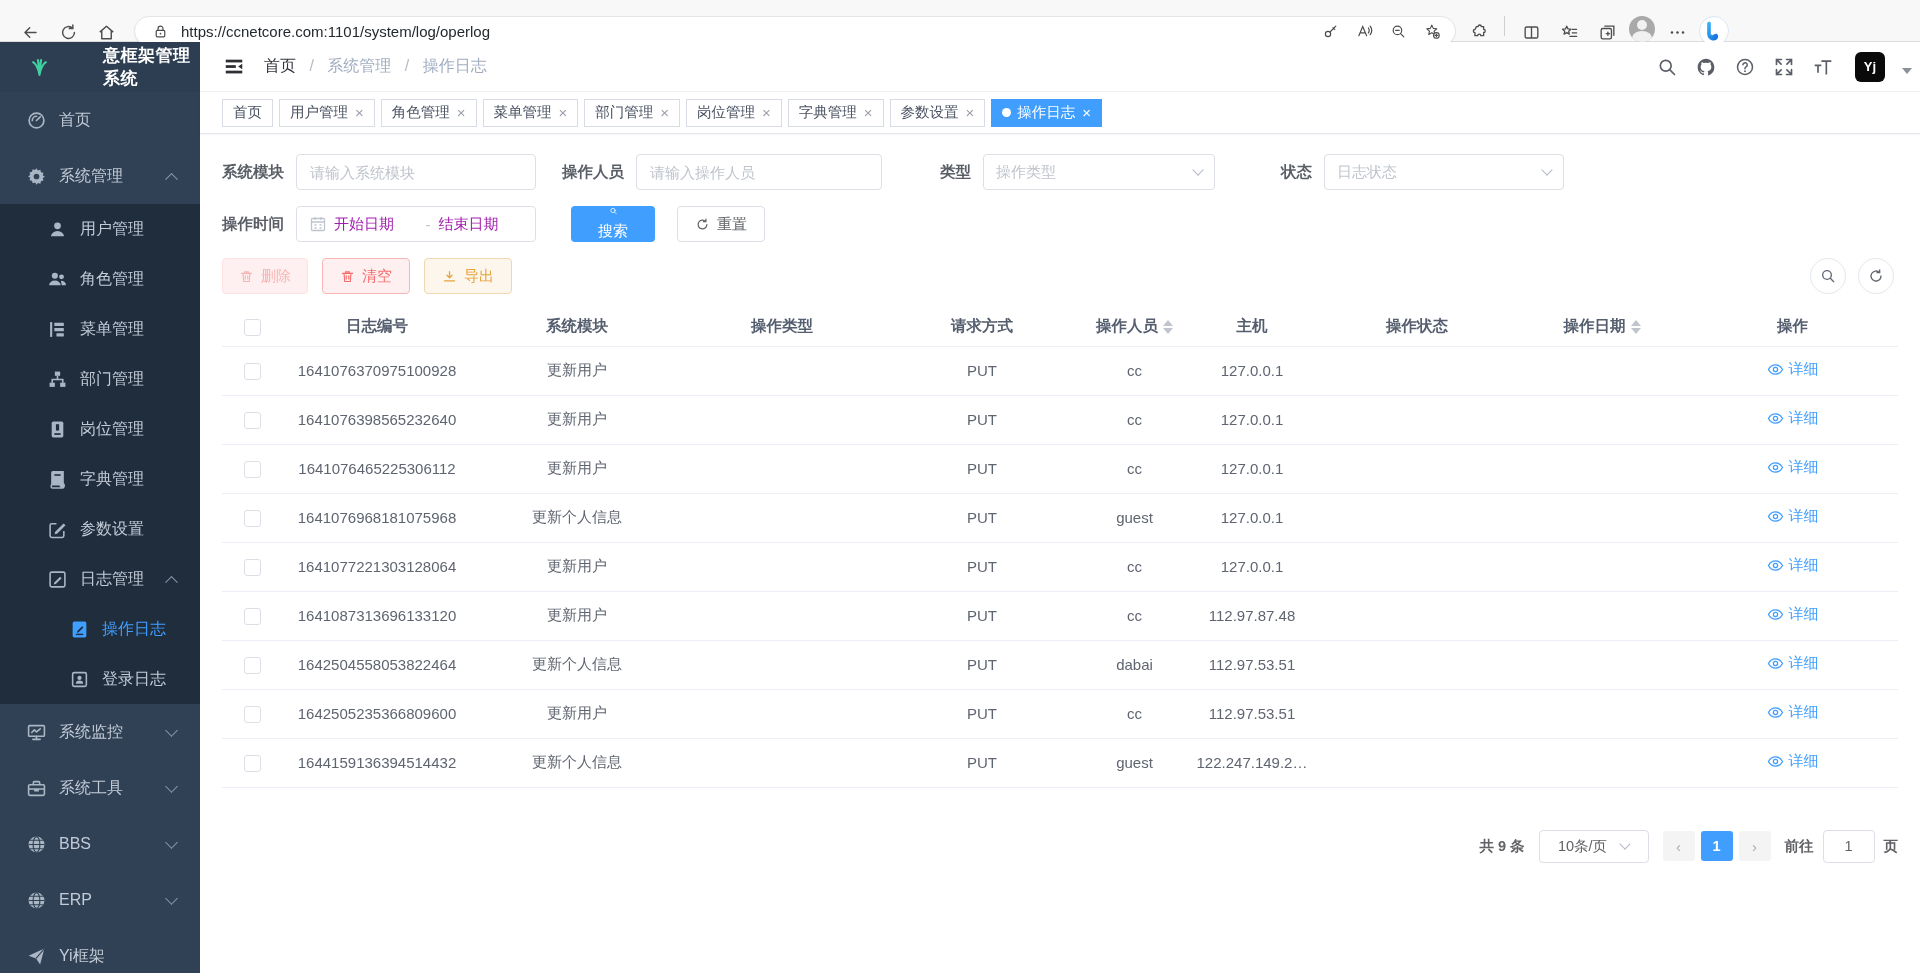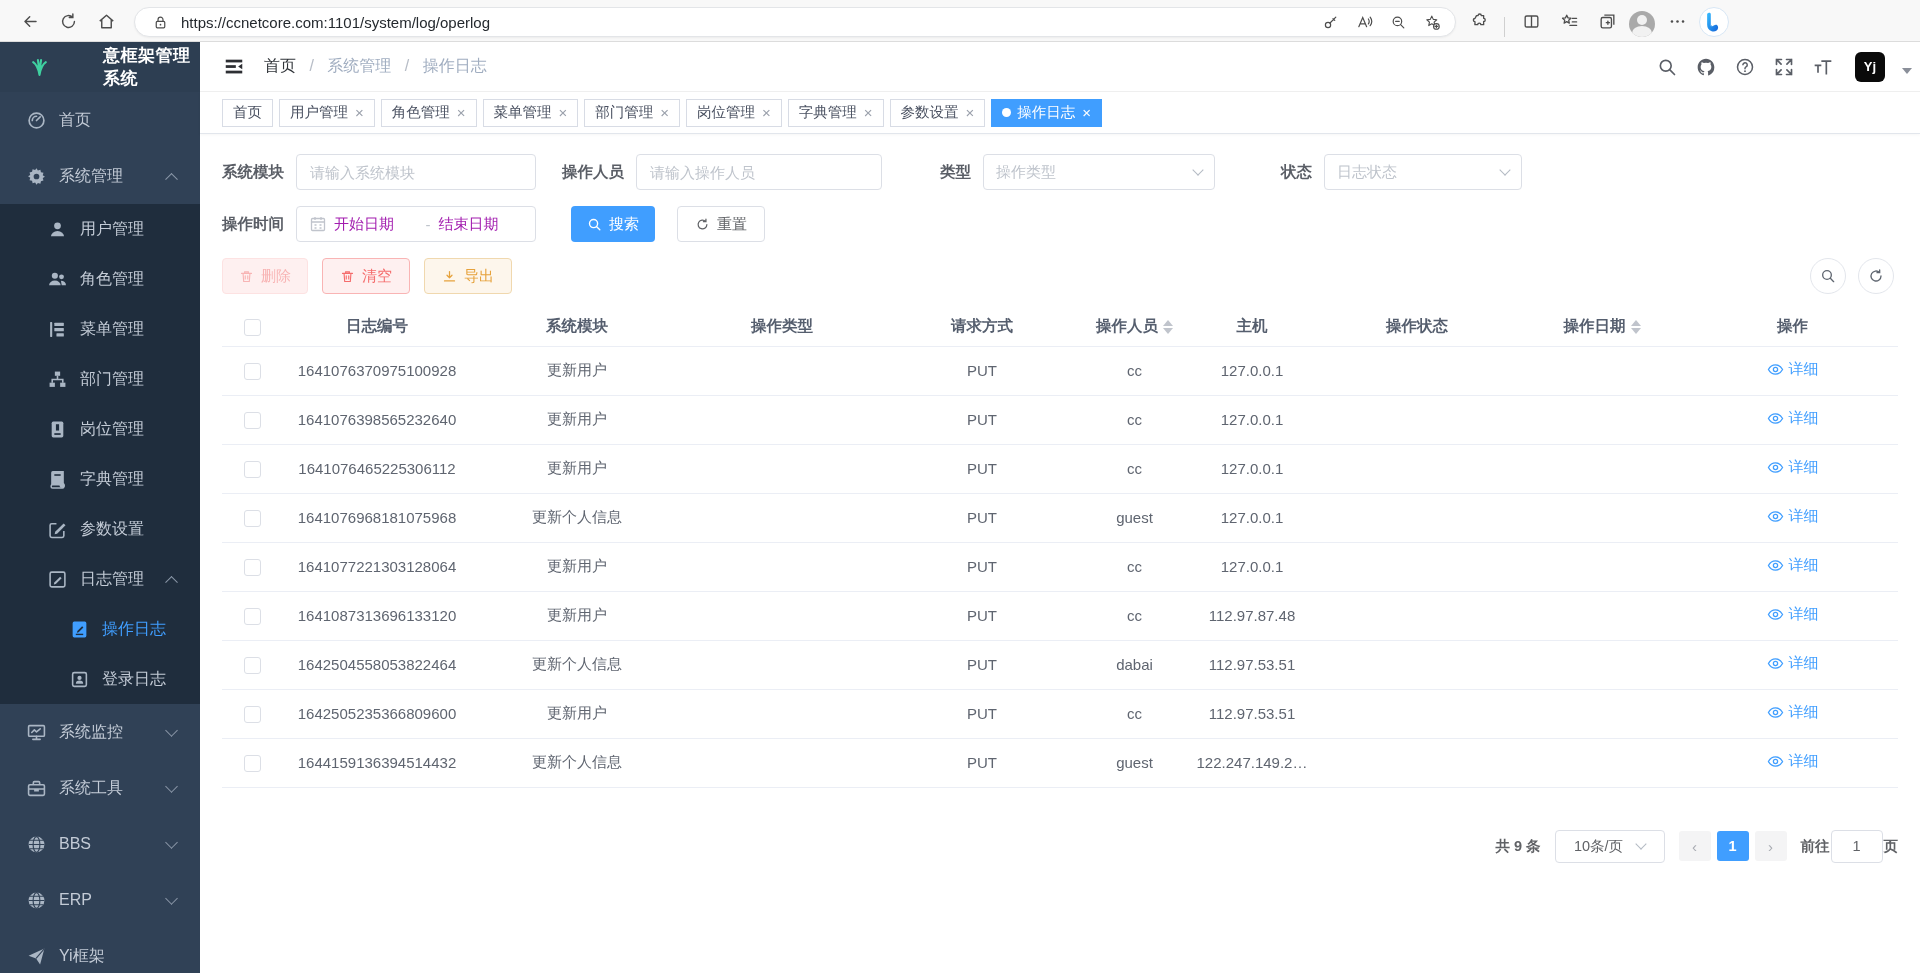--- a/index.html
+++ b/index.html
@@ -1,19 +1,19 @@
 <!DOCTYPE html>
 <html><head>
 <meta charset="utf-8">
 <style>
   * { margin:0; padding:0; box-sizing:border-box; }
   html,body { width:1920px; height:973px; overflow:hidden; font-family:"Liberation Sans","DejaVu Sans",sans-serif; background:#fff; }
 
   
-  .browser { height:42px; background:#f8f8f8; border-bottom:1px solid #dcdcdc; display:flex; align-items:flex-end; padding:4px 14px; gap:6px; }
+  .browser { height:42px; background:#f8f8f8; border-bottom:1px solid #dcdcdc; display:flex; align-items:flex-start; padding:16px 14px; gap:6px; }
   .bbtn { width:32px; height:32px; border-radius:6px; display:flex; align-items:center; justify-content:center; color:#4d4d4d; flex:0 0 auto; }
   .bbtn svg { width:19px; height:19px; }
   .urlpill { height:30px; flex:0 0 1322px; margin-left:6px; background:#ffffff; border:1px solid #e3e5e8; box-shadow:0 1px 2px rgba(0,0,0,.05); border-radius:15px; display:flex; align-items:center; padding:0 10px 0 12px; gap:8px; }
   .urlpill .url { flex:1; font-size:15px; color:#24292e; white-space:nowrap; overflow:hidden; }
   .pill-ic { width:26px; height:26px; border-radius:50%; display:flex; align-items:center; justify-content:center; color:#4d4d4d; flex:0 0 auto; }
   .pill-ic svg { width:17px; height:17px; }
   .bdivider { width:1px; height:20px; background:#d0d0d0; margin:0 4px; flex:0 0 auto; }
   .avatar-browser { width:26px; height:26px; border-radius:50%; background:#a9a9a9; position:relative; overflow:hidden; flex:0 0 auto; }
   .avatar-browser::before { content:""; position:absolute; left:8px; top:4px; width:10px; height:10px; border-radius:50%; background:#f1f1f1; }
   .avatar-browser::after { content:""; position:absolute; left:3px; top:15px; width:20px; height:14px; border-radius:50%; background:#f1f1f1; }
@@ -71,21 +71,21 @@
   .f-select { height:36px; width:232px; border:1px solid #dcdfe6; border-radius:4px; padding:0 12px; font-size:15px; color:#bfc4cc; background:#fff; display:flex; align-items:center; justify-content:space-between; cursor:pointer; }
   .sel-caret { width:8px; height:8px; border-right:1.5px solid #b4bac4; border-bottom:1.5px solid #b4bac4; transform:rotate(45deg); margin-top:-4px; }
   .daterange { width:240px; gap:8px; color:#bfc4cc; }
   .daterange .dr-txt { flex:1; color:#a21caf; }
   .daterange .dr-sep { color:#bfc4cc; }
   .cal-ic { width:16px; height:16px; color:#c0c4cc; flex:0 0 auto; }
   .cal-ic svg { width:16px; height:16px; }
 
   .btn { height:36px; border-radius:4px; font-size:15px; display:inline-flex; align-items:center; justify-content:center; gap:7px; cursor:pointer; border:1px solid transparent; font-family:inherit; }
   .btn svg { width:15px; height:15px; }
-  .btn-primary { background:#409eff; color:#fff; width:84px; }
+  .btn-primary { background:#409eff; color:#fff; width:84px;flex-direction:column; }
   .btn-plain { background:#fff; border-color:#dcdfe6; color:#606266; width:88px; }
   .btn-danger-disabled { background:#fef0f0; border-color:#fde2e2; color:#f8b4b4; width:86px; }
   .btn-danger { background:#fef0f0; border-color:#f9b4b4; color:#f56c6c; width:88px; }
   .btn-warning { background:#fdf6ec; border-color:#f0d8ae; color:#e6a23c; width:88px; }
 
   .toolbar-row { display:flex; align-items:center; gap:14px; margin-bottom:14px; position:relative; }
   .tool-circles { position:absolute; right:4px; top:0; display:flex; gap:12px; }
   .circle-btn { width:36px; height:36px; border-radius:50%; border:1px solid #e3e6ec; background:#fff; color:#5f6670; display:flex; align-items:center; justify-content:center; cursor:pointer; }
   .circle-btn svg { width:16px; height:16px; }
 
@@ -100,21 +100,21 @@
   .detail-link { color:#409eff; cursor:pointer; display:inline-flex; align-items:center; gap:5px; font-size:15px; }
   .detail-link svg { width:17px; height:17px; }
 
   
   .pager { display:flex; align-items:center; justify-content:flex-end; gap:14px; margin-top:42px; padding-right:0; font-size:14.5px; color:#606266; }
   .pg-total { font-weight:bold; color:#606266; }
   .pg-size { width:110px; height:33px; border:1px solid #dcdfe6; border-radius:4px; display:flex; align-items:center; justify-content:center; gap:14px; color:#606266; cursor:pointer; }
   .pg-btn { width:32px; height:30px; background:#f4f4f5; border-radius:3px; display:flex; align-items:center; justify-content:center; color:#a8abb2; cursor:pointer; font-size:15px; }
   .pg-page { width:32px; height:30px; background:#409eff; border-radius:3px; display:flex; align-items:center; justify-content:center; color:#fff; font-weight:bold; cursor:pointer; }
   .pg-group { display:flex; gap:6px; }
-  .pg-goto { display:flex; align-items:center; gap:1px; font-weight:bold; }
+  .pg-goto { display:flex; align-items:center; gap:9px; font-weight:bold; }
   .pg-goto input { width:52px; height:33px; border:1px solid #dcdfe6; border-radius:4px; text-align:center; font-size:14.5px; color:#606266; outline:none; font-family:inherit; }
 </style>
 </head>
 <body>
 
 <div class="browser">
   <div class="bbtn">
     <svg viewBox="0 0 24 24" fill="none" stroke="currentColor" stroke-width="1.8" stroke-linecap="round" stroke-linejoin="round">
         <path d="M19 12H5M11 6l-6 6 6 6"></path>
       </svg>
@@ -503,21 +503,21 @@
         <span class="f-label" style="margin-left:26px">操作人员</span>
         <span class="f-input" style="width:246px">
           <input placeholder="请输入操作人员" style="">
         </span>
         <span class="f-label" style="margin-left:58px">类型</span>
         <span class="f-select">
           <span>操作类型</span>
           <span class="sel-caret"></span>
         </span>
         <span class="f-label" style="margin-left:66px">状态</span>
-        <span class="f-select" style="width:198px">
+        <span class="f-select" style="width:240px">
           <span>日志状态</span>
           <span class="sel-caret"></span>
         </span>
       </div>
 
       <div class="filter-row">
         <span class="f-label">操作时间</span>
         <span class="f-input daterange">
           <span class="cal-ic">
             <svg viewBox="0 0 16 16" fill="none" stroke="currentColor" stroke-width="1.3">

